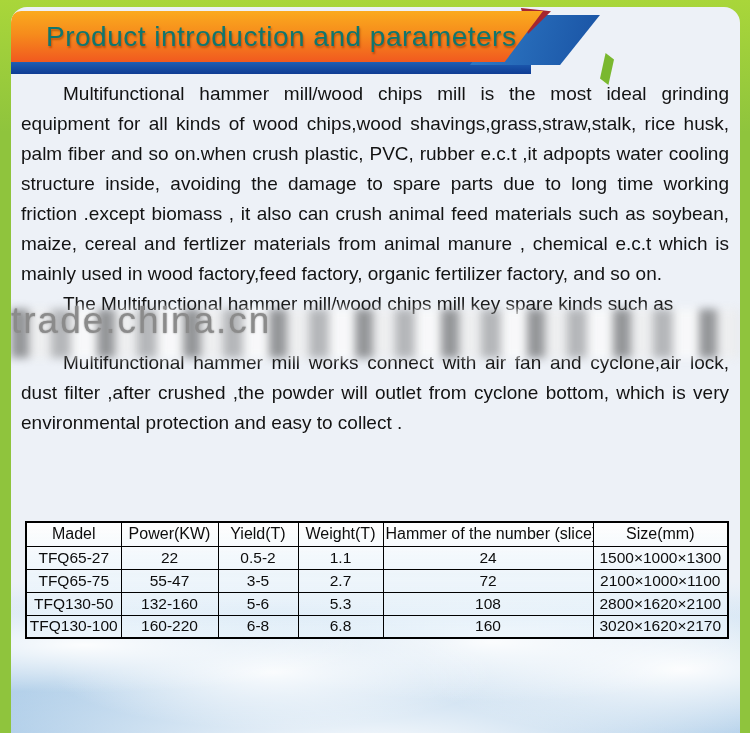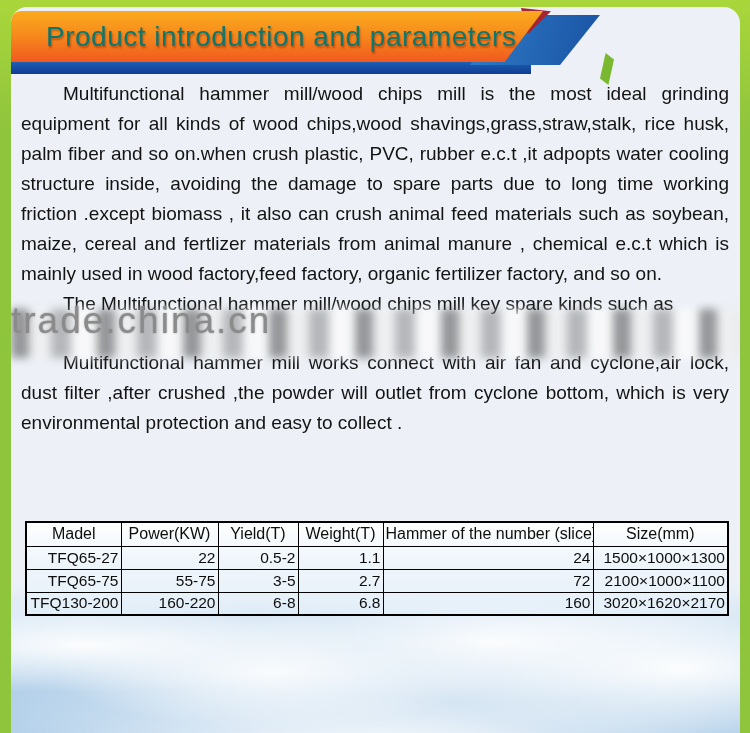--- a/index.html
+++ b/index.html
@@ -63,21 +63,21 @@
   
   .spec-wrap{position:absolute;left:14px;top:514px;z-index:4;}
   table.spec{border-collapse:collapse;table-layout:fixed;width:702px;
       border:2.5px solid #000;
       background:linear-gradient(180deg,rgba(255,255,255,.95) 0%,
                  rgba(238,246,252,.8) 45%, rgba(226,240,250,.42) 100%);}
   table.spec th, table.spec td{border:1.5px solid #000;text-align:center;
       font-weight:normal;color:#0d0d0d;padding:1px 2px;overflow:hidden;
       white-space:nowrap;}
   table.spec th{height:24px;font-size:16px;}
-  table.spec td{height:23px;font-size:15.5px;text-align:right;}
+  table.spec td{height:23px;font-size:15.5px;}
   col.c1{width:95px}col.c2{width:97px}col.c3{width:80px}
   col.c4{width:85px}col.c5{width:210px}col.c6{width:135px}
 </style>
 </head>
 <body>
 
 <div class="stage">
   <div class="panel">
 
     <div class="navy-strip"></div>
@@ -125,28 +125,36 @@
             <tr>
               <td>TFQ65-27</td>
               <td>22</td>
               <td>0.5-2</td>
               <td>1.1</td>
               <td>24</td>
               <td>1500×1000×1300</td>
             </tr>
             <tr>
               <td>TFQ65-75</td>
-              <td>55-75</td>
+              <td>55-47</td>
               <td>3-5</td>
               <td>2.7</td>
               <td>72</td>
               <td>2100×1000×1100</td>
             </tr>
             <tr>
-              <td>TFQ130-200</td>
+              <td>TFQ130-50</td>
+              <td>132-160</td>
+              <td>5-6</td>
+              <td>5.3</td>
+              <td>108</td>
+              <td>2800×1620×2100</td>
+            </tr>
+            <tr>
+              <td>TFQ130-100</td>
               <td>160-220</td>
               <td>6-8</td>
               <td>6.8</td>
               <td>160</td>
               <td>3020×1620×2170</td>
             </tr>
           </tbody>
       </table>
     </div>
 

